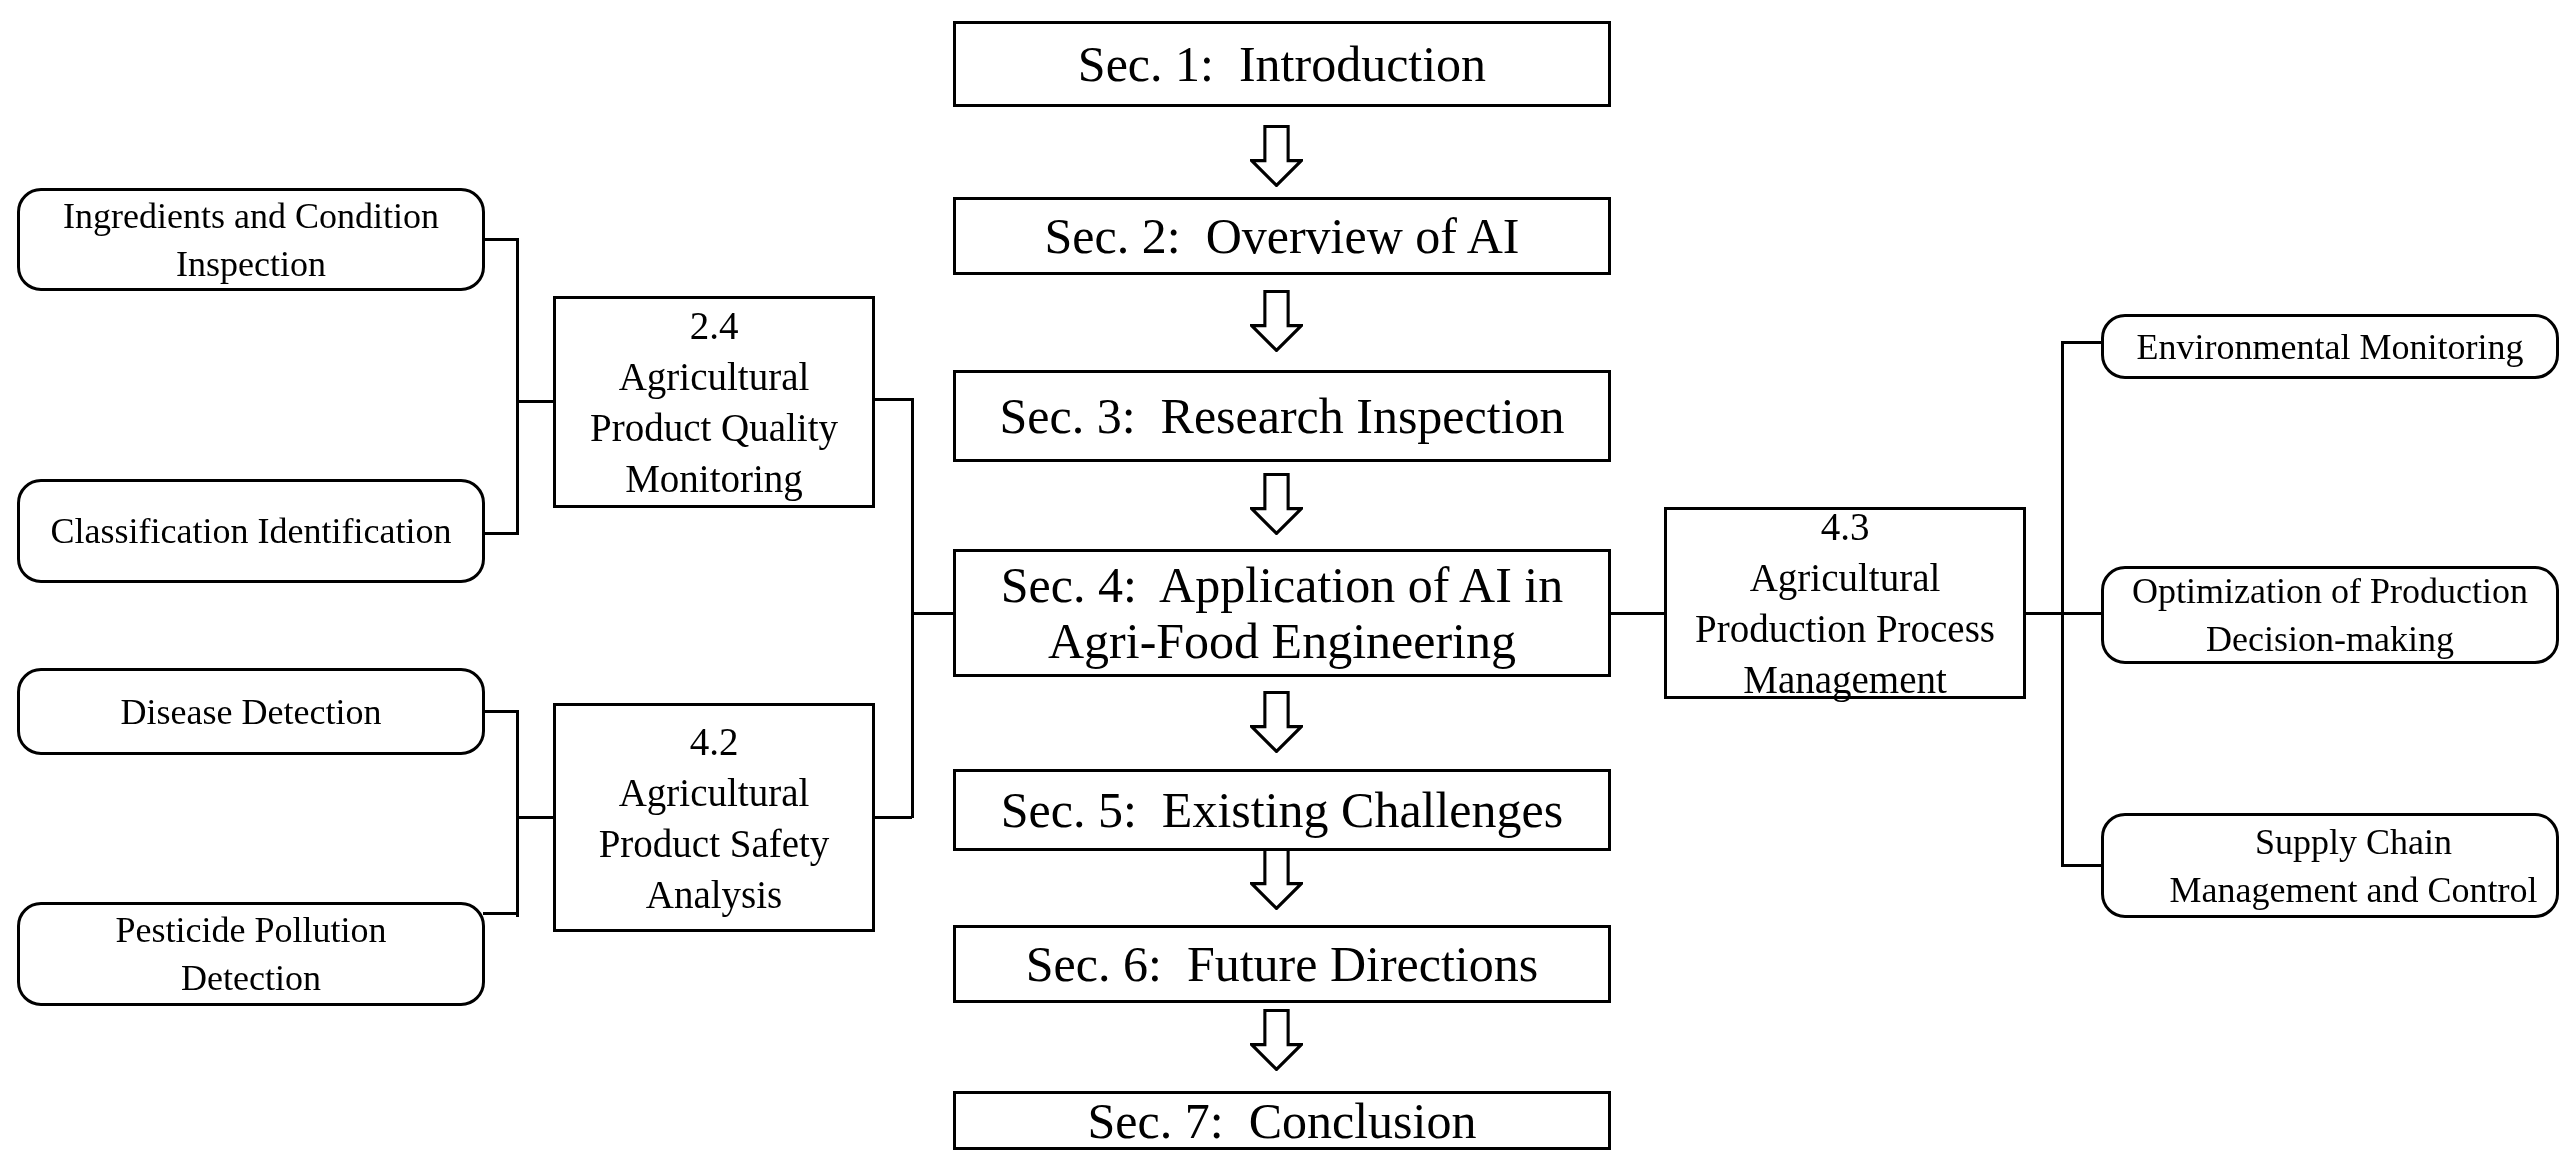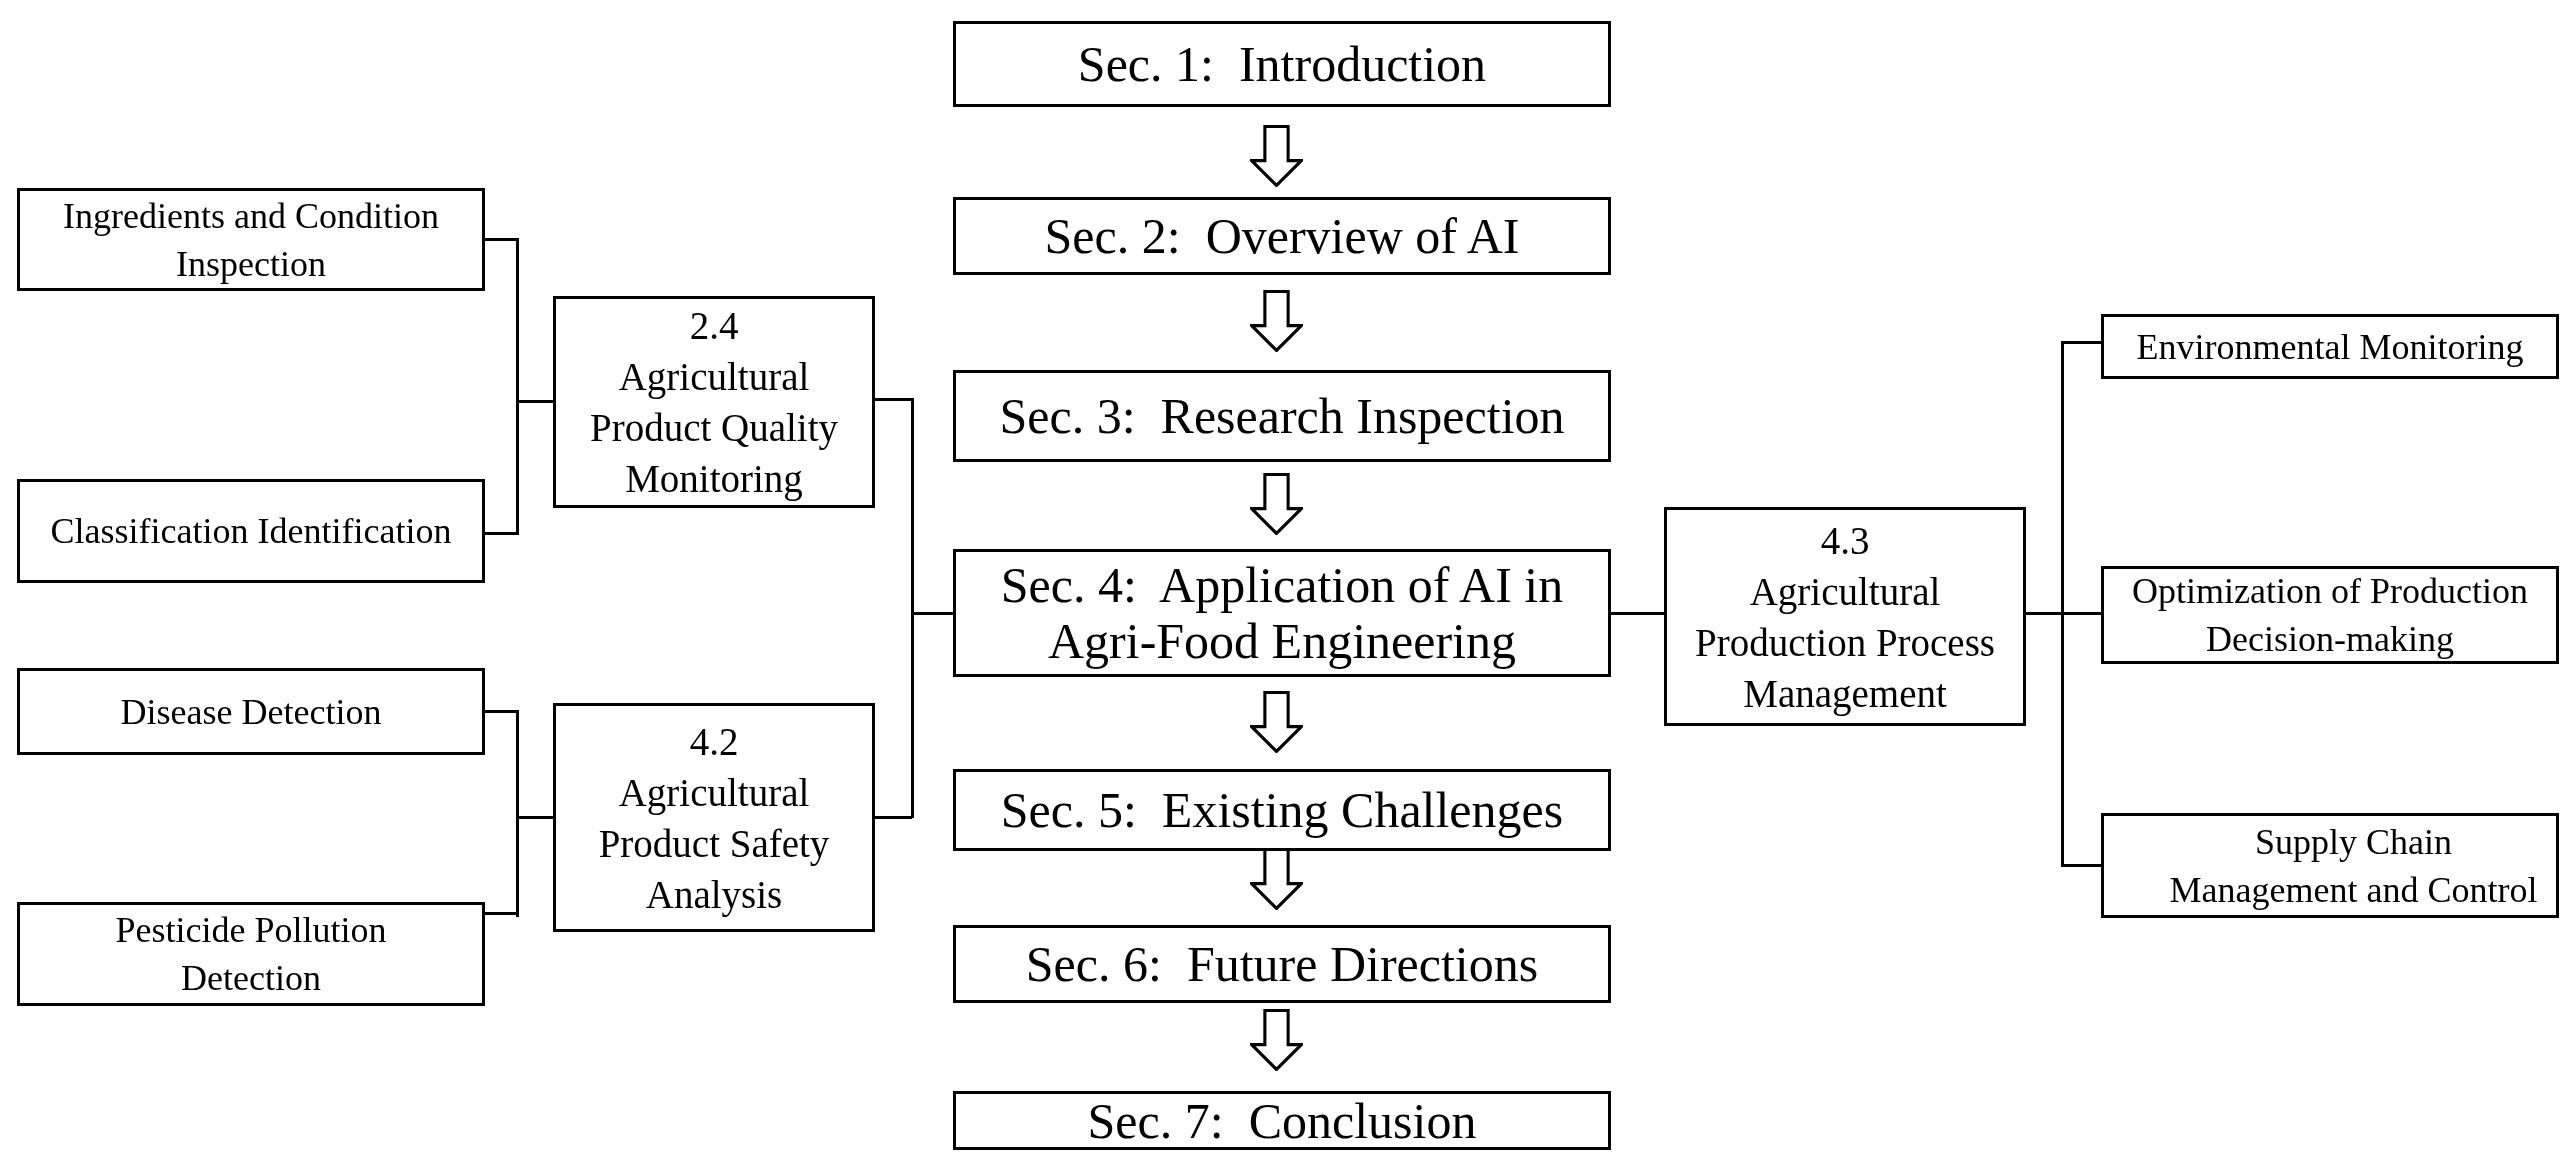--- a/index.html
+++ b/index.html
@@ -22,41 +22,41 @@
     background: #ffffff;
     border: 3.1px solid #000000;
     display: flex;
     align-items: center;
     justify-content: center;
     text-align: center;
     white-space: pre;
   }
   .flow-box  { border-width: 3.9px; font-size: 50px; line-height: 56px; }
   .group-box { font-size: 39px; line-height: 51px; }
-  .leaf-box  { font-size: 36px; line-height: 48px; }
+  .leaf-box  { font-size: 36px; line-height: 48px; border-radius: 24px; }
 
   
   .b-sec1 { left: 953px; top: 21px;   width: 658px; height: 86px; }
   .b-sec2 { left: 953px; top: 197px;  width: 658px; height: 78px; }
   .b-sec3 { left: 953px; top: 370px;  width: 658px; height: 92px; }
   .b-sec4 { left: 953px; top: 549px;  width: 658px; height: 128px; }
   .b-sec5 { left: 953px; top: 769px;  width: 658px; height: 82px;  }
   .b-sec6 { left: 953px; top: 925px; width: 658px; height: 78px;  }
   .b-sec7 { left: 953px; top: 1091px; width: 658px; height: 59px;  }
 
   
   .b-ingredients    { left: 17px; top: 188px;  width: 468px; height: 103px; }
   .b-classification { left: 17px; top: 479px;  width: 468px; height: 104px; }
   .b-disease        { left: 17px; top: 668px;  width: 468px; height: 87px; }
   .b-pesticide      { left: 17px; top: 862px; width: 468px; height: 104px; margin-top: 40px; }
 
   
   .b-g41 { left: 553px;  top: 296px; width: 322px; height: 212px; }
   .b-g42 { left: 553px;  top: 703px; width: 322px; height: 229px; }
-  .b-g43 { left: 1664px; top: 507px; width: 362px; height: 219px; }
+  .b-g43 { left: 1664px; top: 507px; width: 362px; height: 192px; }
 
   
   .b-env    { left: 2101px; top: 314px;  width: 458px; height: 65px;  }
   .b-opt    { left: 2101px; top: 566px;  width: 458px; height: 98px; }
   .b-supply { left: 2101px; top: 813px; width: 458px; height: 105px; padding-left: 47px; }
 
   
   .line {
     position: absolute;
     background: #000000;

